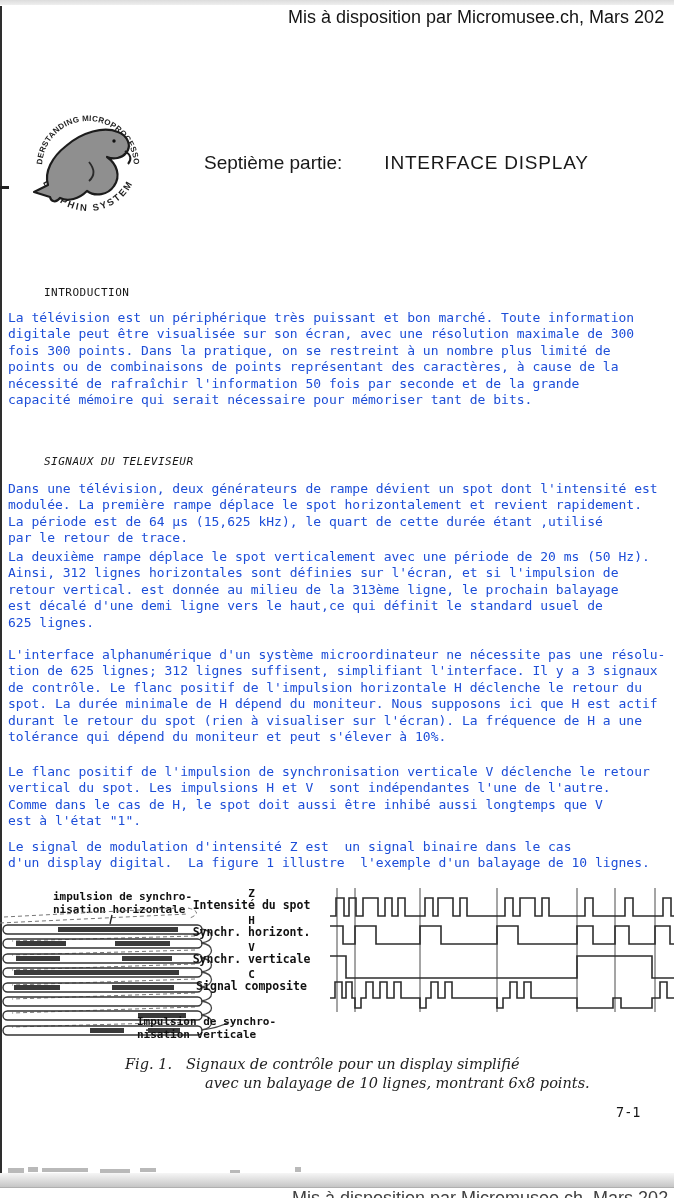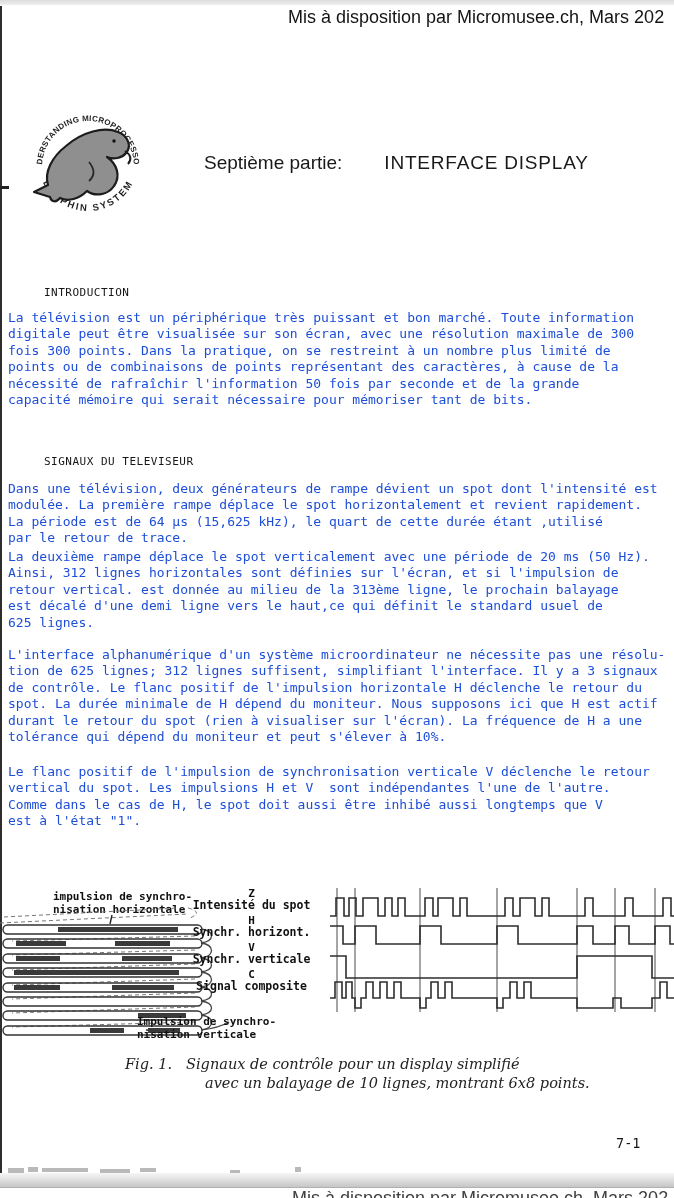--- a/index.html
+++ b/index.html
@@ -14,21 +14,21 @@
   #provenance-top{left:288px;top:7px;font-size:18px;color:#141414;white-space:nowrap;}
   #title-row{left:204px;top:152px;font-size:19px;color:#191919;white-space:nowrap;text-align:right;}
   #title-row .subject{margin-left:42px;letter-spacing:0.8px;}
   #dash-artifact{left:0;top:186px;width:9px;height:3px;background:#222;}
   .figlabel{font-size:11px;line-height:12.5px;white-space:pre;color:#111;font-weight:700;}
   .wavegroup{left:175px;width:153px;text-align:center;}
   .wavegroup .sym{font-size:11px;font-weight:700;line-height:11px;color:#111;}
   .wavegroup .lbl{font-size:11.5px;font-weight:700;line-height:13px;color:#111;white-space:pre;}
   #caption{left:125px;top:1055px;font-family:"DejaVu Serif",serif;font-style:italic;font-size:14.5px;line-height:18.5px;color:#222;white-space:pre;}
   #caption .l2{display:block;margin-left:80px;}
-  #page-num{left:616px;top:1104px;font-size:13.5px;color:#151515;margin-top:31px;}
+  #page-num{left:616px;top:1104px;font-size:13.5px;color:#151515;}
   .scanblob{background:#b9b9b9;}
   #bottomband{left:0;top:1173px;width:674px;height:14px;background:linear-gradient(#f6f6f6,#c6c6c6);border-bottom:1px solid #b0b0b0;}
   #provenance-bottom{left:292px;top:1188px;font-size:18px;color:#3f3f3f;white-space:nowrap;}
   svg{display:block;}
 </style>
 </head>
 <body>
 
 <div id="page">
 
@@ -65,40 +65,42 @@
   <div id="dash-artifact" class="abs"></div>
 
   <div class="abs heading" style="left:8px;top:286px;">INTRODUCTION</div>
   <div class="abs mono" style="left:8px;top:310px;">La télévision est un périphérique très puissant et bon marché. Toute information
 digitale peut être visualisée sur son écran, avec une résolution maximale de 300
 fois 300 points. Dans la pratique, on se restreint à un nombre plus limité de
 points ou de combinaisons de points représentant des caractères, à cause de la
 nécessité de rafraîchir l'information 50 fois par seconde et de la grande
 capacité mémoire qui serait nécessaire pour mémoriser tant de bits.</div>
 
-  <div class="abs heading" style="left:8px;top:455px;">SIGNAUX DU TELEVISEUR</div>
+  <div class="abs heading" style="left:8px;top:455px;font-style:italic;">SIGNAUX DU TELEVISEUR</div>
   <div class="abs mono" style="left:8px;top:481px;">Dans une télévision, deux générateurs de rampe dévient un spot dont l'intensité est
 modulée. La première rampe déplace le spot horizontalement et revient rapidement.
 La période est de 64 µs (15,625 kHz), le quart de cette durée étant ,utilisé
 par le retour de trace.</div>
   <div class="abs mono" style="left:8px;top:549px;">La deuxième rampe déplace le spot verticalement avec une période de 20 ms (50 Hz).
 Ainsi, 312 lignes horizontales sont définies sur l'écran, et si l'impulsion de
 retour vertical. est donnée au milieu de la 313ème ligne, le prochain balayage
 est décalé d'une demi ligne vers le haut,ce qui définit le standard usuel de
 625 lignes.</div>
   <div class="abs mono" style="left:8px;top:647px;">L'interface alphanumérique d'un système microordinateur ne nécessite pas une résolu-
 tion de 625 lignes; 312 lignes suffisent, simplifiant l'interface. Il y a 3 signaux
 de contrôle. Le flanc positif de l'impulsion horizontale H déclenche le retour du
 spot. La durée minimale de H dépend du moniteur. Nous supposons ici que H est actif
 durant le retour du spot (rien à visualiser sur l'écran). La fréquence de H a une
 tolérance qui dépend du moniteur et peut s'élever à 10%.</div>
   <div class="abs mono" style="left:8px;top:764px;">Le flanc positif de l'impulsion de synchronisation verticale V déclenche le retour
 vertical du spot. Les impulsions H et V  sont indépendantes l'une de l'autre.
 Comme dans le cas de H, le spot doit aussi être inhibé aussi longtemps que V
 est à l'état "1".</div>
+  <div class="abs mono" style="left:8px;top:839px;">Le signal de modulation d'intensité Z est  un signal binaire dans le cas
+d'un display digital.  La figure 1 illustre  l'exemple d'un balayage de 10 lignes.</div>
 
   <div class="abs figlabel" style="left:53px;top:891px;">impulsion de synchro-
 nisation horizontale</div>
 
   <div class="abs" style="left:0px;top:893px;">
     <svg width="235" height="152" viewBox="0 0 235 152">
       <g stroke="#777" stroke-width="1" stroke-dasharray="4 3" fill="none">
         <path d="M4,24 L178,15"></path>
           <path d="M0,30 L188,21"></path>
           <path d="M188,15 q16,4 2,10"></path>

